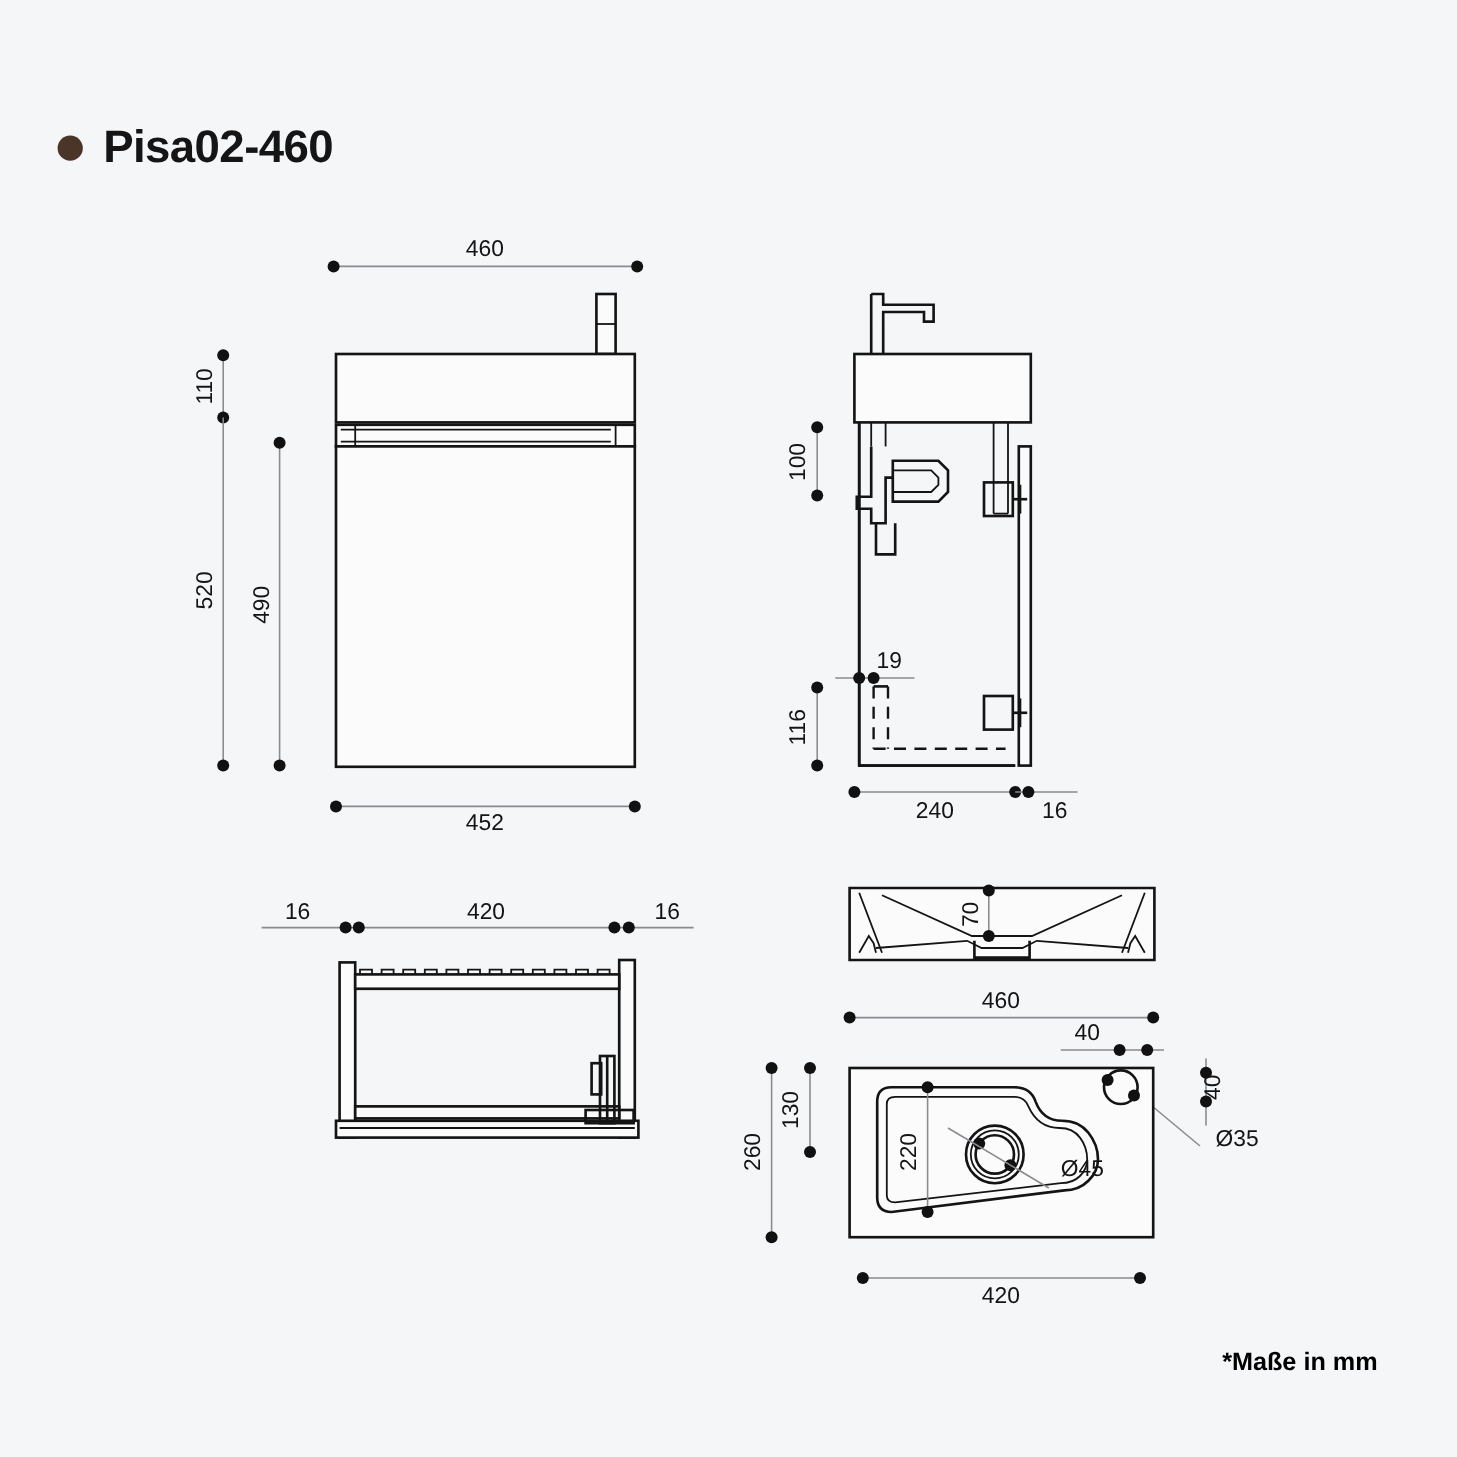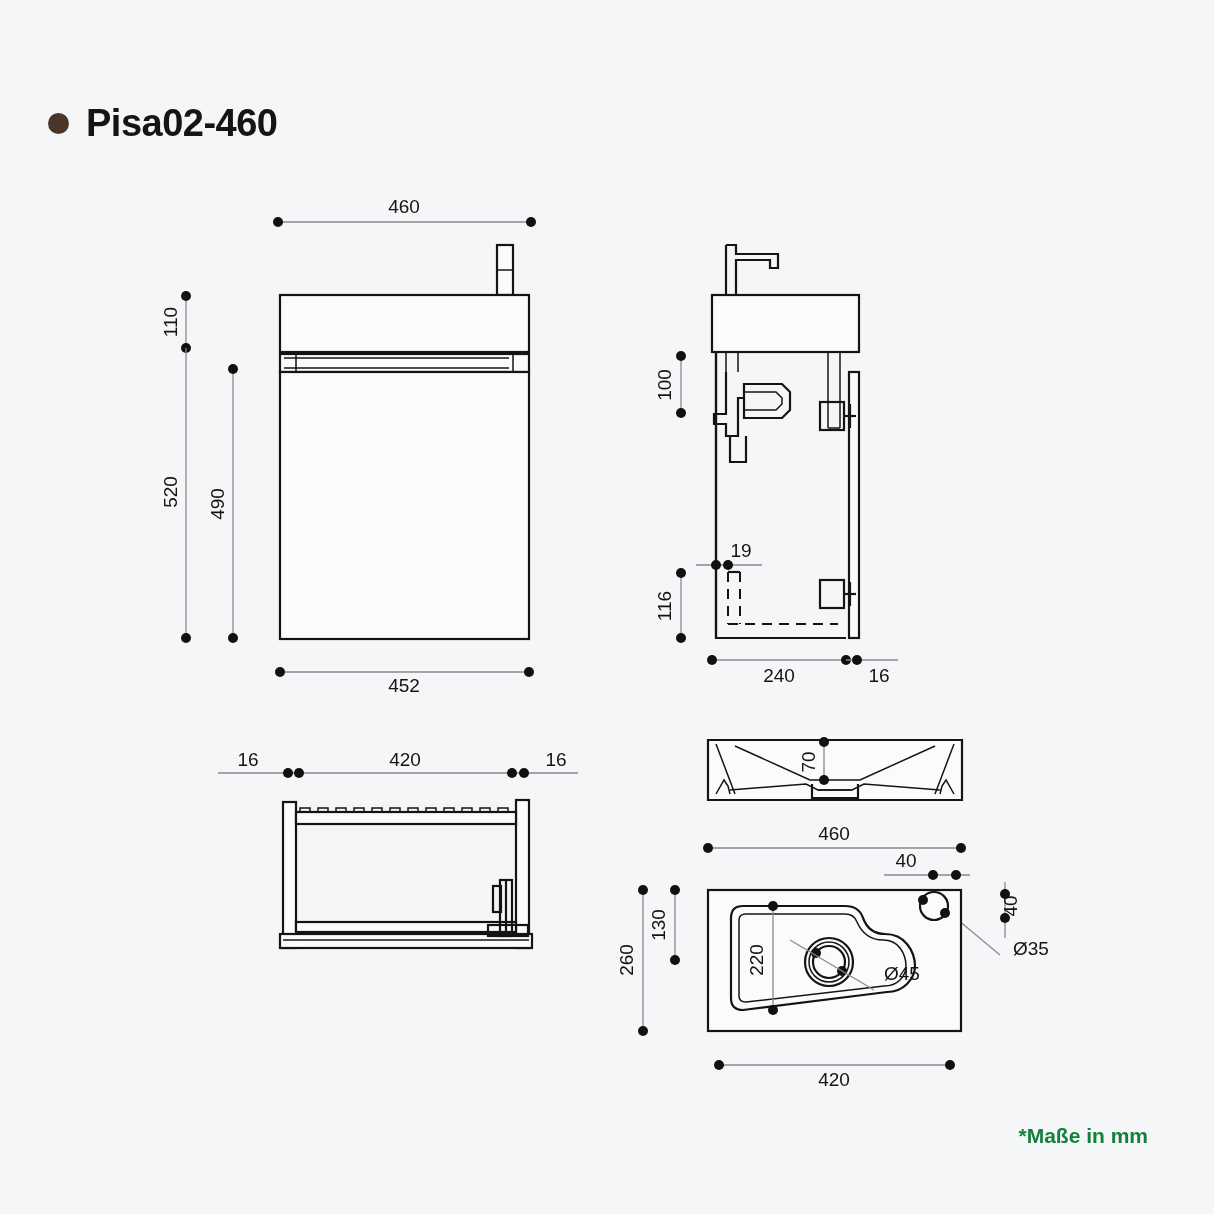--- a/index.html
+++ b/index.html
@@ -34,21 +34,21 @@
     font-weight: 600;
     letter-spacing: -0.5px;
     color: #151515;
     line-height: 1;
   }
   .footnote {
     position: absolute;
     right: 66px; bottom: 66px;
     font-size: 21px;
     font-weight: 600;
-    color: #15803d;
+    color: #000000;
   }
   svg.draw {
     position: absolute; left: 0; top: 0;
     width: 1214px; height: 1214px;
   }
   text { font-family: "Liberation Sans", sans-serif; fill: #141414; }
 </style>
 </head>
 <body>
 

